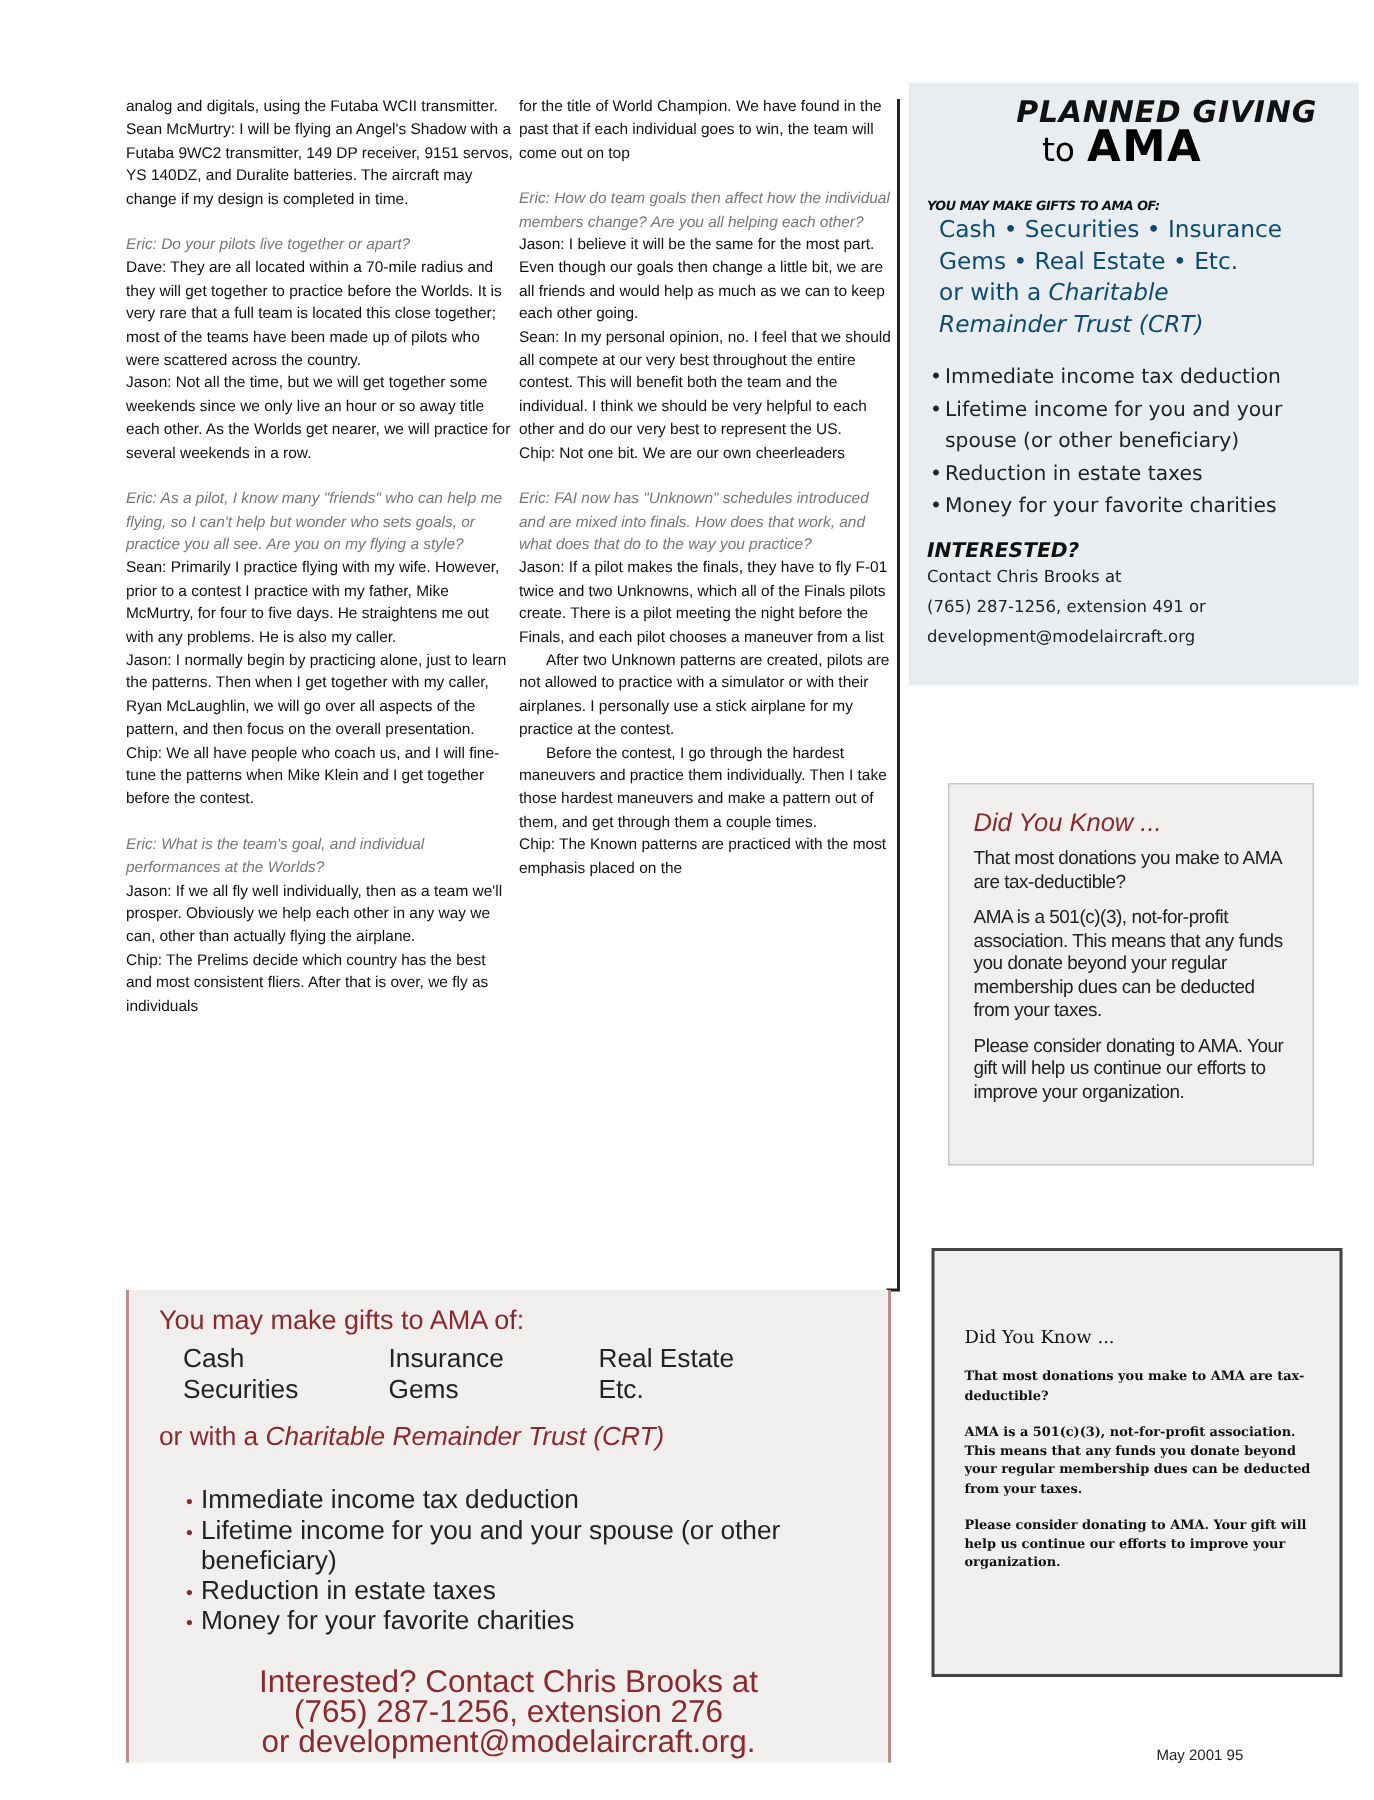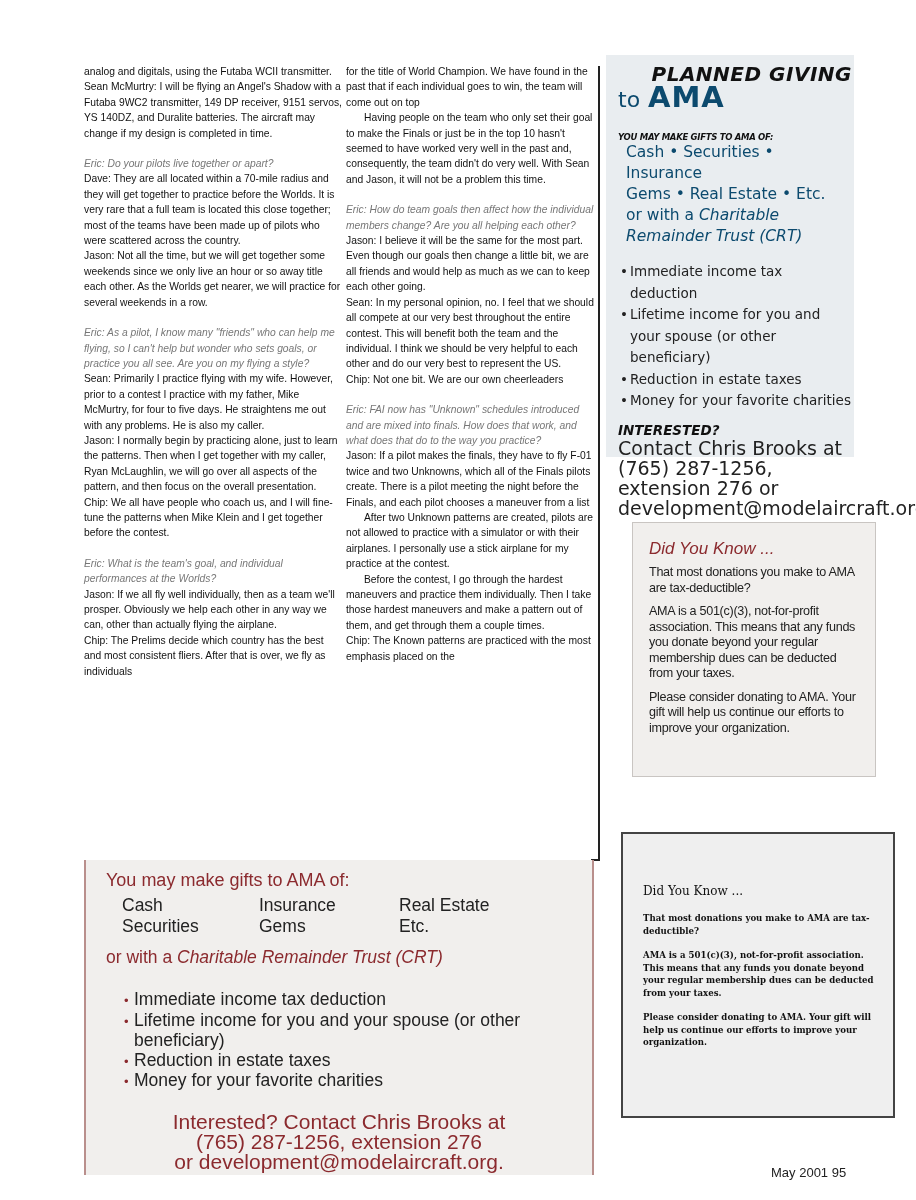--- a/index.html
+++ b/index.html
@@ -11,33 +11,33 @@
   .col .gap { height: 15px; }
   .col .q { color: #777; font-style: italic; }
   .col .ind { text-indent: 18px; }
   #col1 { left: 84px; top: 64px; width: 258px; }
   #col2 { left: 346px; top: 64px; width: 250px; }
 
   .divider-v { position: absolute; left: 598px; top: 66px; width: 2px; height: 794px; background: #222; }
   .divider-h { position: absolute; left: 591px; top: 859px; width: 9px; height: 2px; background: #222; }
 
   
-  #pg-box { position: absolute; left: 606px; top: 55px; width: 248px; height: 402px; background: #e9edf0; padding: 8px 2px 0 12px; font-family: "DejaVu Sans", sans-serif; }
+  #pg-box { position: absolute; left: 606px; top: 55px; width: 300px; height: 402px; background: #e9edf0; padding: 8px 28px 0 12px; font-family: "DejaVu Sans", sans-serif; }
   #pg-title1 { text-align: right; font-size: 20px; font-style: italic; font-weight: bold; letter-spacing: 0.5px; line-height: 22px; color: #111; }
-  #pg-title2 { text-align: left; font-size: 25px; line-height: 24px; color: #0c4a6e; }
+  #pg-title2 { text-align: center; font-size: 25px; line-height: 24px; color: #000000; }
   #pg-title2 .to { font-weight: normal; font-size: 22px; }
   #pg-title2 .ama { font-weight: 900; font-size: 29px; letter-spacing: 1px; }
   #pg-sub { margin-top: 20px; font-size: 8.5px; font-weight: bold; font-style: italic; letter-spacing: -0.3px; color: #111; }
   .pg-line { font-size: 15.5px; line-height: 21px; padding-left: 8px; color: #0c4a6e; }
   .pg-line i { font-style: italic; }
   #pg-bullets { margin-top: 14px; list-style: none; }
   #pg-bullets li { font-size: 13.5px; line-height: 21.5px; color: #222; padding-left: 12px; text-indent: -10px; }
   #pg-bullets li::before { content: "•"; display: inline-block; width: 10px; text-indent: 0; }
   #pg-interested { margin-top: 10px; font-size: 13.5px; font-weight: bold; font-style: italic; color: #111; }
-  .pg-contact { font-size: 19px; line-height: 20px; color: #222; }
+  .pg-contact { font-size: 11px; line-height: 20px; color: #222; }
 
   
   #dyk1 { position: absolute; left: 632px; top: 522px; width: 244px; height: 255px; background: #f1efed; border: 1px solid #c9c5c2; padding: 16px 12px 0 16px; font-family: "Liberation Sans", sans-serif; }
   #dyk1-title { font-size: 17px; font-style: italic; color: #8b2a2e; margin-bottom: 6px; }
   #dyk1 p { font-size: 12.6px; line-height: 15.5px; color: #222; margin-bottom: 8px; letter-spacing: -0.3px; }
 
   
   #dyk2 { position: absolute; left: 621px; top: 832px; width: 274px; height: 286px; background: #efefef; border: 2px solid #444; padding: 50px 16px 0 20px; font-family: "DejaVu Serif", serif; }
   #dyk2-title { font-size: 12px; color: #111; margin-bottom: 14px; }
   #dyk2 p { font-size: 8.6px; line-height: 12.5px; color: #111; margin-bottom: 12px; font-weight: bold; }
@@ -47,21 +47,21 @@
   #gift-head { font-size: 18px; color: #8b2a2e; }
   #gift-grid { display: grid; grid-template-columns: 137px 140px 140px; margin-top: 4px; margin-left: 16px; }
   #gift-grid span { font-size: 17.5px; line-height: 21px; color: #222; }
   #gift-crt { margin-top: 10px; font-size: 17.5px; color: #8b2a2e; }
   #gift-crt i { font-style: italic; }
   #gift-bullets { list-style: none; margin-top: 22px; padding-left: 18px; }
   #gift-bullets li { font-size: 17.5px; line-height: 19.5px; color: #222; padding-left: 10px; text-indent: -10px; width: 430px; }
   #gift-bullets li::before { content: "•"; color: #8b2a2e; display: inline-block; width: 10px; text-indent: 0; font-size: 13px; }
   #gift-contact { margin-top: 20px; text-align: center; font-size: 21px; line-height: 20px; color: #8b2a2e; padding-right: 20px; }
 
-  #folio { position: absolute; left: 771px; top: 1165px; font-family: "Liberation Sans", sans-serif; font-size: 13px; color: #222; }
+  #folio { position: absolute; left: 771px; top: 1165px; font-family: "Liberation Sans", sans-serif; font-size: 10px; color: #222; }
 </style>
 </head>
 <body>
 
 <div class="col" id="col1">
     <p>analog and digitals, using the Futaba WCII transmitter.</p>
     <p>Sean McMurtry: I will be flying an Angel's Shadow with a Futaba 9WC2 transmitter, 149 DP receiver, 9151 servos, YS 140DZ, and Duralite batteries. The aircraft may change if my design is completed in time.</p>
     <div class="gap"></div>
     <p class="q">Eric: Do your pilots live together or apart?</p>
     <p>Dave: They are all located within a 70-mile radius and they will get together to practice before the Worlds. It is very rare that a full team is located this close together; most of the teams have been made up of pilots who were scattered across the country.</p>
@@ -71,21 +71,20 @@
     <p>Sean: Primarily I practice flying with my wife. However, prior to a contest I practice with my father, Mike McMurtry, for four to five days. He straightens me out with any problems. He is also my caller.</p>
     <p>Jason: I normally begin by practicing alone, just to learn the patterns. Then when I get together with my caller, Ryan McLaughlin, we will go over all aspects of the pattern, and then focus on the overall presentation.</p>
     <p>Chip: We all have people who coach us, and I will fine-tune the patterns when Mike Klein and I get together before the contest.</p>
     <div class="gap"></div>
     <p class="q">Eric: What is the team's goal, and individual performances at the Worlds?</p>
     <p>Jason: If we all fly well individually, then as a team we'll prosper. Obviously we help each other in any way we can, other than actually flying the airplane.</p>
     <p>Chip: The Prelims decide which country has the best and most consistent fliers. After that is over, we fly as individuals</p>
   </div>
 <div class="col" id="col2">
     <p>for the title of World Champion. We have found in the past that if each individual goes to win, the team will come out on top</p>
-    <p class="ind">Having people on the team who only set their goal to make the Finals or just be in the top 10 hasn't seemed to have worked very well in the past and, consequently, the team didn't do very well. With Sean and Jason, it will not be a problem this time.</p>
     <div class="gap"></div>
     <p class="q">Eric: How do team goals then affect how the individual members change? Are you all helping each other?</p>
     <p>Jason: I believe it will be the same for the most part. Even though our goals then change a little bit, we are all friends and would help as much as we can to keep each other going.</p>
     <p>Sean: In my personal opinion, no. I feel that we should all compete at our very best throughout the entire contest. This will benefit both the team and the individual. I think we should be very helpful to each other and do our very best to represent the US.</p>
     <p>Chip: Not one bit. We are our own cheerleaders</p>
     <div class="gap"></div>
     <p class="q">Eric: FAI now has "Unknown" schedules introduced and are mixed into finals. How does that work, and what does that do to the way you practice?</p>
     <p>Jason: If a pilot makes the finals, they have to fly F-01 twice and two Unknowns, which all of the Finals pilots create. There is a pilot meeting the night before the Finals, and each pilot chooses a maneuver from a list</p>
     <p class="ind">After two Unknown patterns are created, pilots are not allowed to practice with a simulator or with their airplanes. I personally use a stick airplane for my practice at the contest.</p>
     <p class="ind">Before the contest, I go through the hardest maneuvers and practice them individually. Then I take those hardest maneuvers and make a pattern out of them, and get through them a couple times.</p>
@@ -112,21 +111,21 @@
     <i>Remainder Trust (CRT)</i>
   </div>
   <ul id="pg-bullets">
     <li>Immediate income tax deduction</li>
     <li>Lifetime income for you and your spouse (or other beneficiary)</li>
     <li>Reduction in estate taxes</li>
     <li>Money for your favorite charities</li>
   </ul>
   <div id="pg-interested">INTERESTED?</div>
   <div class="pg-contact">Contact Chris Brooks at</div>
-  <div class="pg-contact">(765) 287-1256, extension 276 or</div>
+  <div class="pg-contact">(765) 287-1256, extension 491 or</div>
   <div class="pg-contact">development@modelaircraft.org</div>
 </div>
 
 <div id="dyk1">
   <div id="dyk1-title">Did You Know ...</div>
   <p>That most donations you make to AMA are tax-deductible?</p>
   <p>AMA is a 501(c)(3), not-for-profit association. This means that any funds you donate beyond your regular membership dues can be deducted from your taxes.</p>
   <p>Please consider donating to AMA. Your gift will help us continue our efforts to improve your organization.</p>
 </div>
 

